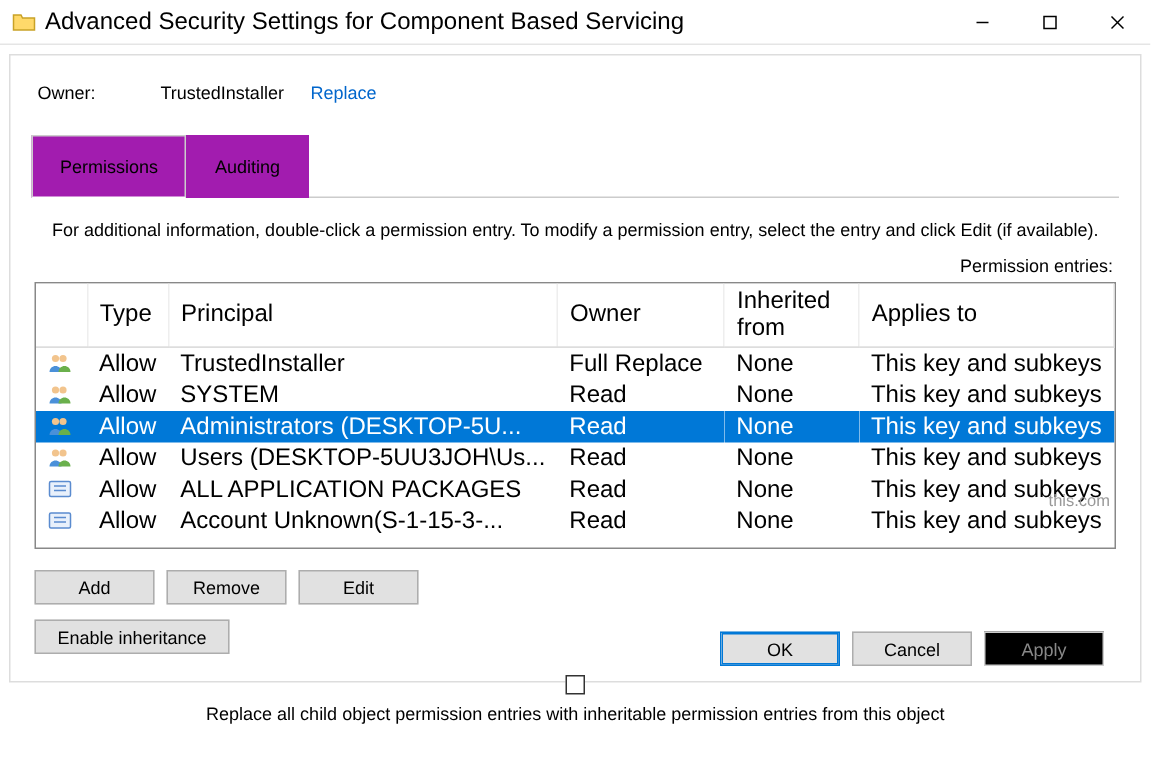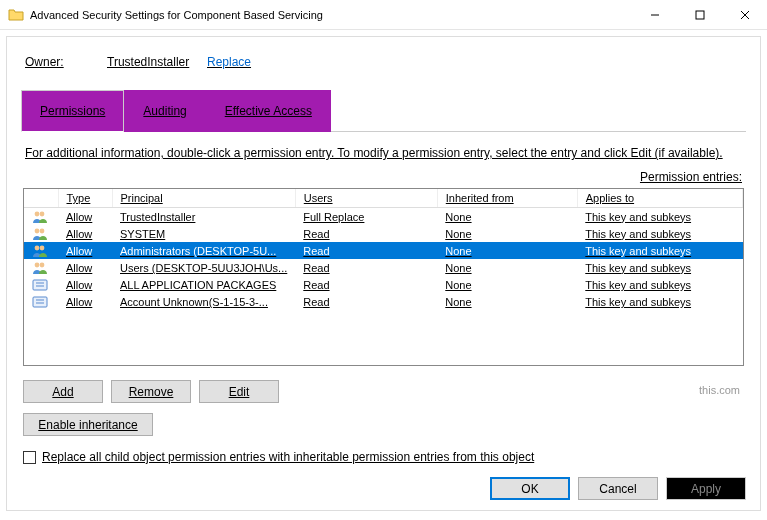--- a/index.html
+++ b/index.html
@@ -19,34 +19,33 @@
   border-bottom: 1px solid #e5e5e5;
   display: flex;
   align-items: center;
   padding-left: 8px;
 }
 .titlebar .folder-icon {
   width: 16px; height: 16px;
   margin-right: 6px;
   display: inline-flex;
 }
-.titlebar .title { flex: 1; font-size: 11px; }
+.titlebar .title { flex: 1; font-size: 16px; }
 .winbtns { display: flex; height: 100%; }
 .winbtn {
   width: 45px; height: 100%;
   display: flex; align-items: center; justify-content: center;
   font-size: 10px; color: #333;
 }
 .content {
   padding: 10px 14px 0 14px;
   border: 1px solid #ddd;
   margin: 6px;
   position: relative;
-  height: 475px;
-  text-decoration: underline;
+  height: 419px;
 }
 .owner-row {
   display: flex;
   align-items: center;
   padding: 8px 0 18px 4px;
 }
 .owner-row .ownerlbl { width: 82px; }
 .owner-row .ownerval { width: 100px; }
 .owner-row .change { color: #0066cc; cursor: pointer; }
 .tabs {
@@ -60,29 +59,29 @@
   border-bottom: none;
   position: relative;
   top: 1px;
   background: #a21caf;
   cursor: pointer;
 }
 .tab.active {
   border: 1px solid #ccc;
   border-bottom: 1px solid #fff;
 }
-.infotext { margin: 14px 4px 10px 4px; }
+.infotext { margin: 14px 4px 10px 4px; text-align: center; }
 .entries-label { margin: 0 4px 4px 4px; text-align: right; }
 .table-frame {
   border: 1px solid #888;
   margin: 0 2px;
   height: 178px;
   overflow: hidden;
 }
-table { width: 100%; border-collapse: collapse; font-size: 11px; }
+table { width: 100%; border-collapse: collapse; font-size: 16px; }
 th {
   text-align: left;
   font-weight: normal;
   padding: 3px 8px;
   border-bottom: 1px solid #ddd;
   border-right: 1px solid #eee;
   background: #fff;
 }
 td { padding: 1.5px 8px; white-space: nowrap; overflow: hidden; text-overflow: ellipsis; }
 tr.row-sel td { background: #0078d7; color: #fff; }
@@ -100,25 +99,25 @@
   height: 23px;
   border: 1px solid #adadad;
   background: #e1e1e1;
   font-size: 12px;
   display: inline-flex; align-items: center; justify-content: center;
   cursor: pointer;
   padding: 0 12px;
   text-align: right;
 }
 .btn.disabled { color: #888; background: #000000; border-color:#ccc; cursor: default; }
-.chkrow { display: flex; align-items: center; margin: 14px 2px 0 2px; gap: 6px; }
+.chkrow { display: flex; align-items: center; margin: 14px 2px 0 2px; gap: 6px; flex-direction: column; }
 .chk { width: 13px; height: 13px; border: 1px solid #333; background:#fff; }
 .dialogbtns {
   position: absolute;
-  right: 14px;
+  right: 24px;
   bottom: 10px;
   display: flex;
   gap: 8px;
   padding-left: 36px;
 }
 .dialogbtns .btn.default { border-color: #0078d7; box-shadow: 0 0 0 1px #0078d7 inset; }
 .watermark {
   position: absolute;
   bottom: 114px; right: 20px;
   color: #999; font-size: 11px;
@@ -158,34 +157,33 @@
 
   <div class="owner-row">
     <span class="ownerlbl">Owner:</span>
     <span class="ownerval">TrustedInstaller</span>
     <span class="change">Replace</span>
   </div>
 
   <div class="tabs">
     <div class="tab active">Permissions</div>
     <div class="tab">Auditing</div>
-    <div class="tab">Effective Access</div>
   </div>
 
   <div class="infotext">For additional information, double-click a permission entry. To modify a permission entry, select the entry and click Edit (if available).</div>
   <div class="entries-label">Permission entries:</div>
 
   <div class="table-frame">
     <table>
       <thead>
         <tr>
           <th class="col-blank"></th>
           <th class="col-type">Type</th>
           <th class="col-princ">Principal</th>
-          <th class="col-access">Users</th>
+          <th class="col-access">Owner</th>
           <th class="col-inh">Inherited from</th>
           <th class="col-app">Applies to</th>
         </tr>
       </thead>
       <tbody id="tbody">
           <tr>
             <td><span class="row-icon">
                 <svg viewBox="0 0 16 14">
                   <circle cx="5" cy="4" r="2.4" fill="#f2c48d"></circle>
                   <circle cx="10" cy="4" r="2.4" fill="#f2c48d"></circle>

